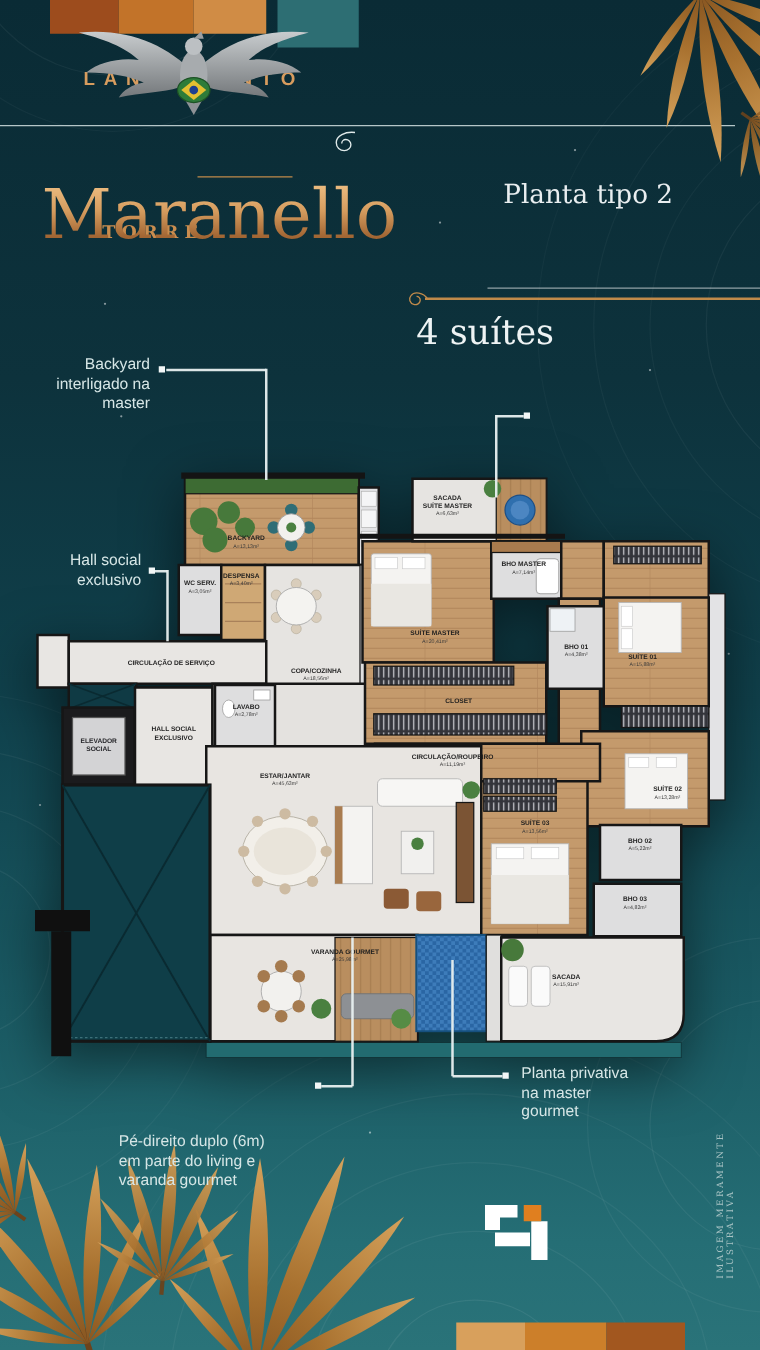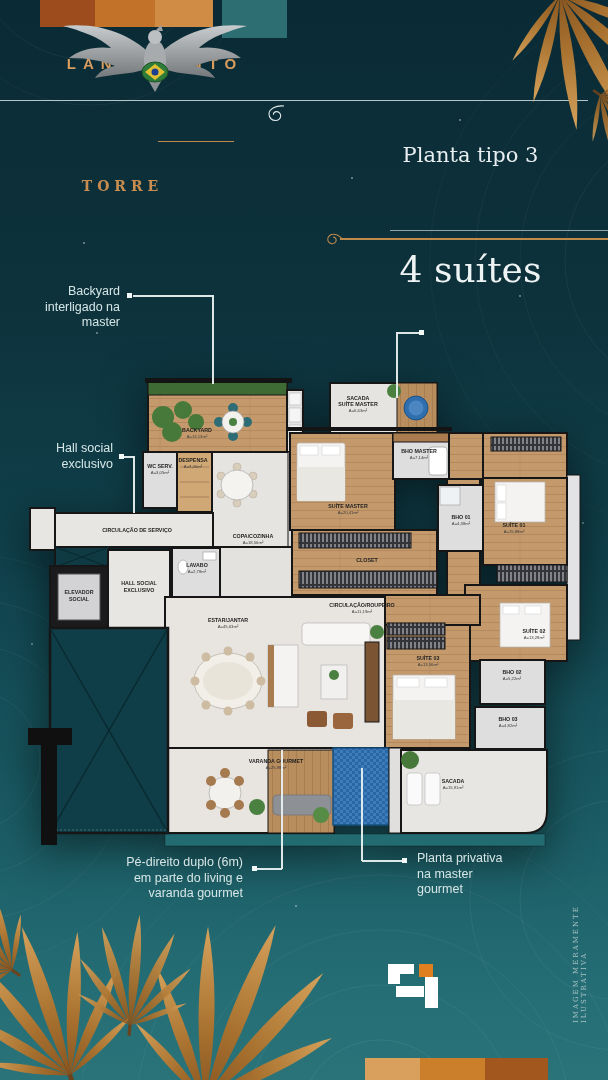--- a/index.html
+++ b/index.html
@@ -23,29 +23,29 @@
   .maranello{position:absolute;left:18px;top:144px;width:315px;text-align:center;
     font-family:"DejaVu Serif",serif;font-size:55px;line-height:1;
     background:linear-gradient(180deg,#f0c287 0%,#d59c5e 45%,#a56936 80%,#8a5527 100%);
     -webkit-background-clip:text;background-clip:text;color:transparent;}
   .plantatipo{position:absolute;left:333px;top:143px;width:275px;text-align:center;
     font-family:"DejaVu Serif",serif;font-size:21px;color:#e9eef0;}
   .area240{position:absolute;left:333px;top:166px;width:275px;text-align:center;
     font-family:"DejaVu Serif",serif;font-size:49px;letter-spacing:1px;color:#eef3f4;}
   .thinline-w{position:absolute;left:390px;top:230px;width:218px;height:1px;background:rgba(255,255,255,.55);}
   .goldline{position:absolute;left:340px;top:238px;width:268px;height:1.5px;background:#c08a4a;}
-  .suites{position:absolute;left:333px;top:249px;width:275px;text-align:center;
-    font-family:"DejaVu Serif",serif;font-size:36px;color:#eef3f4;}
+  .suites{position:absolute;left:333px;top:249px;width:275px;
+    font-family:"DejaVu Serif",serif;font-size:28px;color:#eef3f4;}
   
   .callout{position:absolute;color:#d6e6e6;font-size:12.5px;line-height:1.24;z-index:6;}
   .callout span{display:block;}
   .c-backyard{left:24px;top:284px;width:96px;text-align:right;}
   .c-suitemaster{left:430px;top:323px;width:132px;text-align:left;}
   .c-hall{left:29px;top:441px;width:84px;text-align:right;}
-  .c-pedireito{left:95px;top:855px;width:148px;text-align:right;}
+  .c-pedireito{left:95px;top:906px;width:148px;text-align:left;}
   .c-piscina{left:417px;top:851px;width:112px;text-align:left;}
   .bullet{position:absolute;width:4.5px;height:4.5px;background:#f2f7f7;z-index:6;}
   .conn{position:absolute;background:#e8f0f0;opacity:.95;z-index:5;}
   
   .plan-svg{position:absolute;left:25px;top:375px;z-index:3;
     filter:drop-shadow(0 12px 22px rgba(0,0,0,.5));}
   .rname{font:700 5.3px "Liberation Sans",sans-serif;fill:#1f1f1f;text-anchor:middle;}
   .rarea{font:400 4.2px "Liberation Sans",sans-serif;fill:#3a3a3a;text-anchor:middle;}
   
   .logo-svg{position:absolute;left:388px;top:962px;z-index:4;}
@@ -122,22 +122,23 @@
   </svg>
   <div class="launch">LANÇAMENTO</div>
 
   <div class="hline"></div>
   <svg class="spiral" style="left:266px;top:104px;" width="20" height="18" viewBox="0 0 20 18">
     <path d="M18,2 C10,1 3,5 3,10 C3,14 6,16.5 9.5,16.5 C12.5,16.5 14.7,14.3 14.7,11.7 C14.7,9.4 12.8,7.6 10.6,7.6 C8.8,7.6 7.4,9 7.4,10.7" fill="none" stroke="#dfe9e9" stroke-width="1.1"></path>
   </svg>
 
   <div class="torre">TORRE</div>
   <div class="torre-line"></div>
-
-  <div class="plantatipo">Planta tipo 3</div>
+  <div class="maranello">Maranello</div>
+
+  <div class="plantatipo">Planta tipo 2</div>
   <div class="thinline-w"></div>
   <div class="goldline"></div>
   <svg class="spiral" style="left:326px;top:232px;" width="18" height="16" viewBox="0 0 20 18">
     <path d="M18,8 C14,2 6,1 3,5 C0.5,8 2,12 5.5,13 C8.5,13.8 11,12 11.3,9.6 C11.6,7.5 10,5.8 8,5.8" fill="none" stroke="#c08a4a" stroke-width="1.2"></path>
   </svg>
   <div class="suites">4 suítes</div>
 
   <svg class="layer leaves" viewBox="0 0 608 1080">
     <defs>
       <linearGradient id="goldLG" gradientUnits="userSpaceOnUse" x1="0" y1="-85" x2="0" y2="10">

